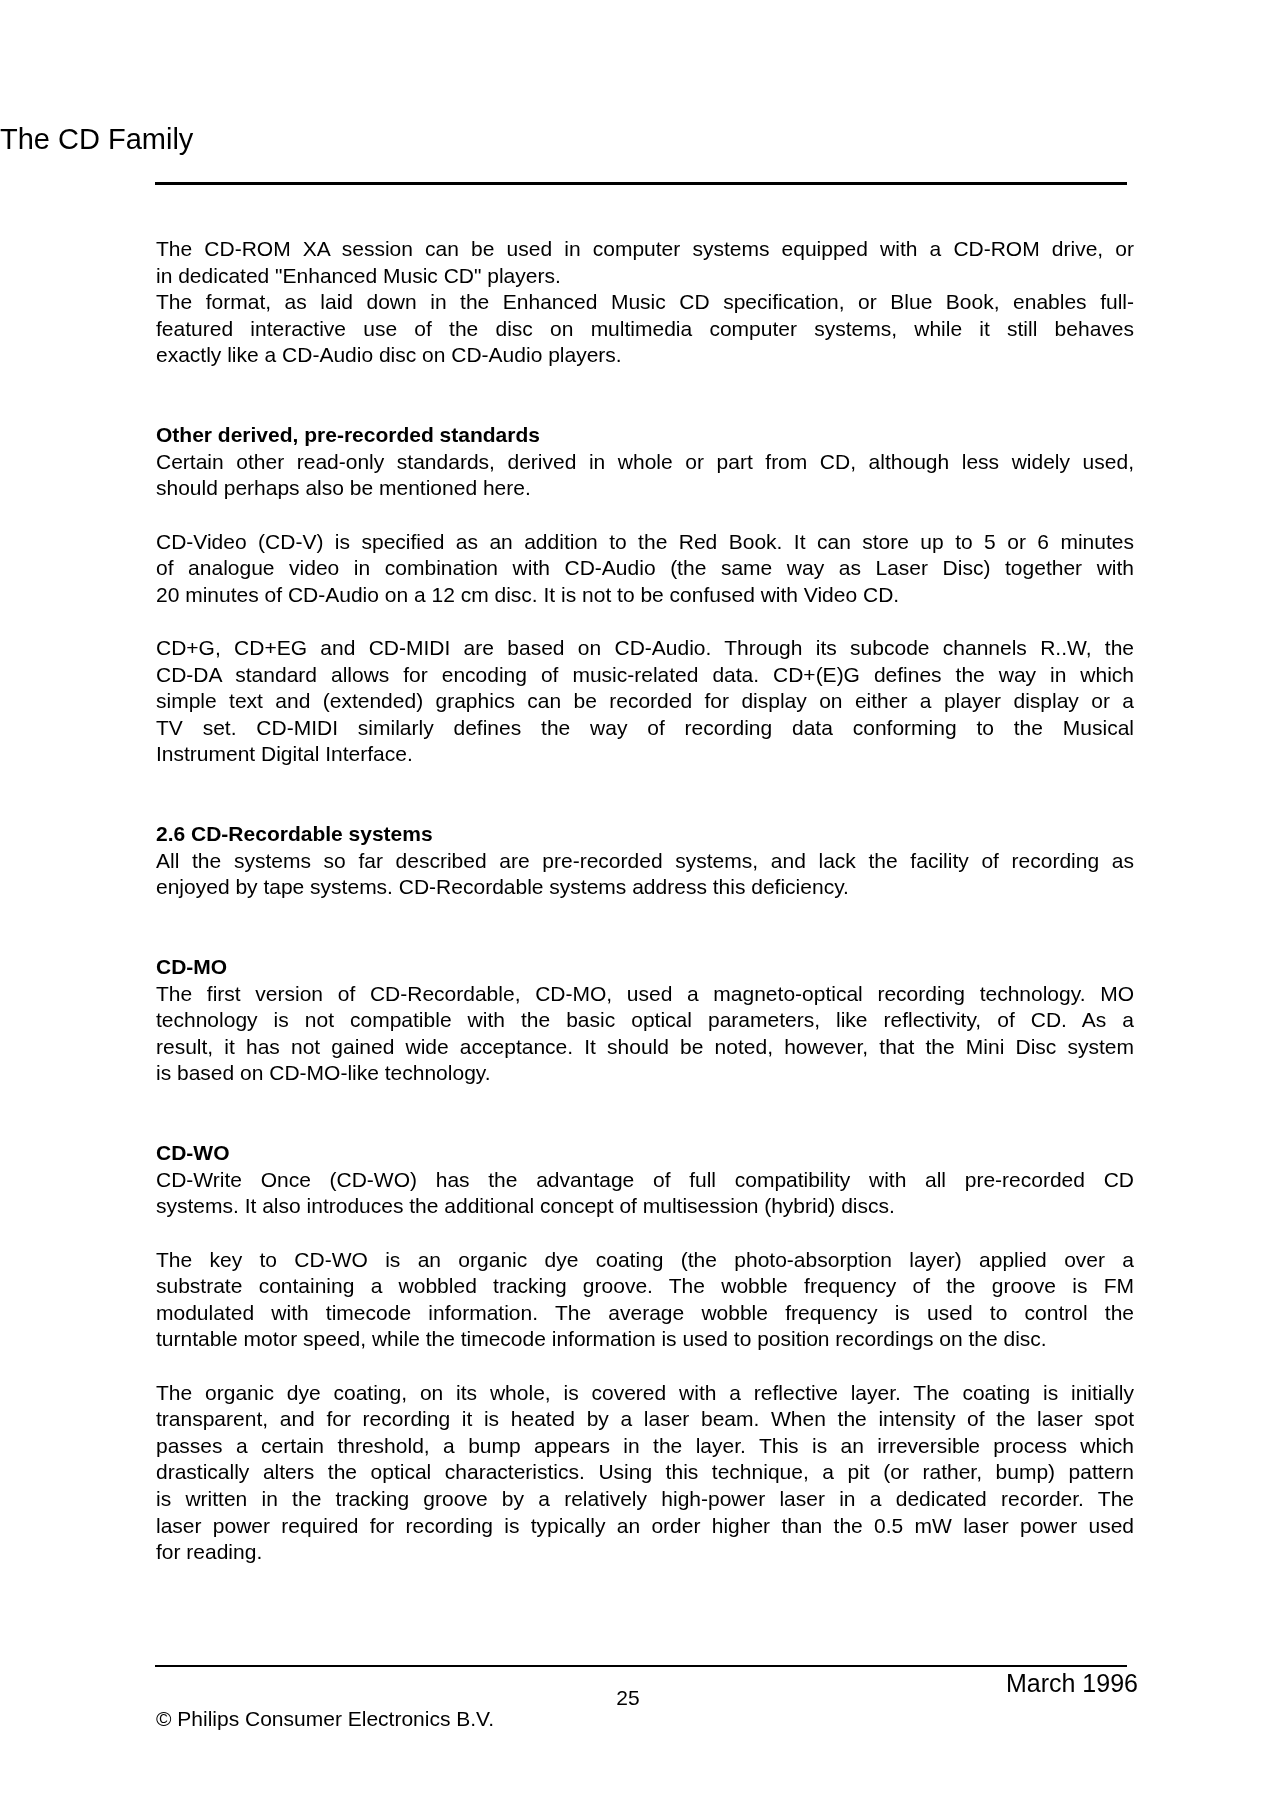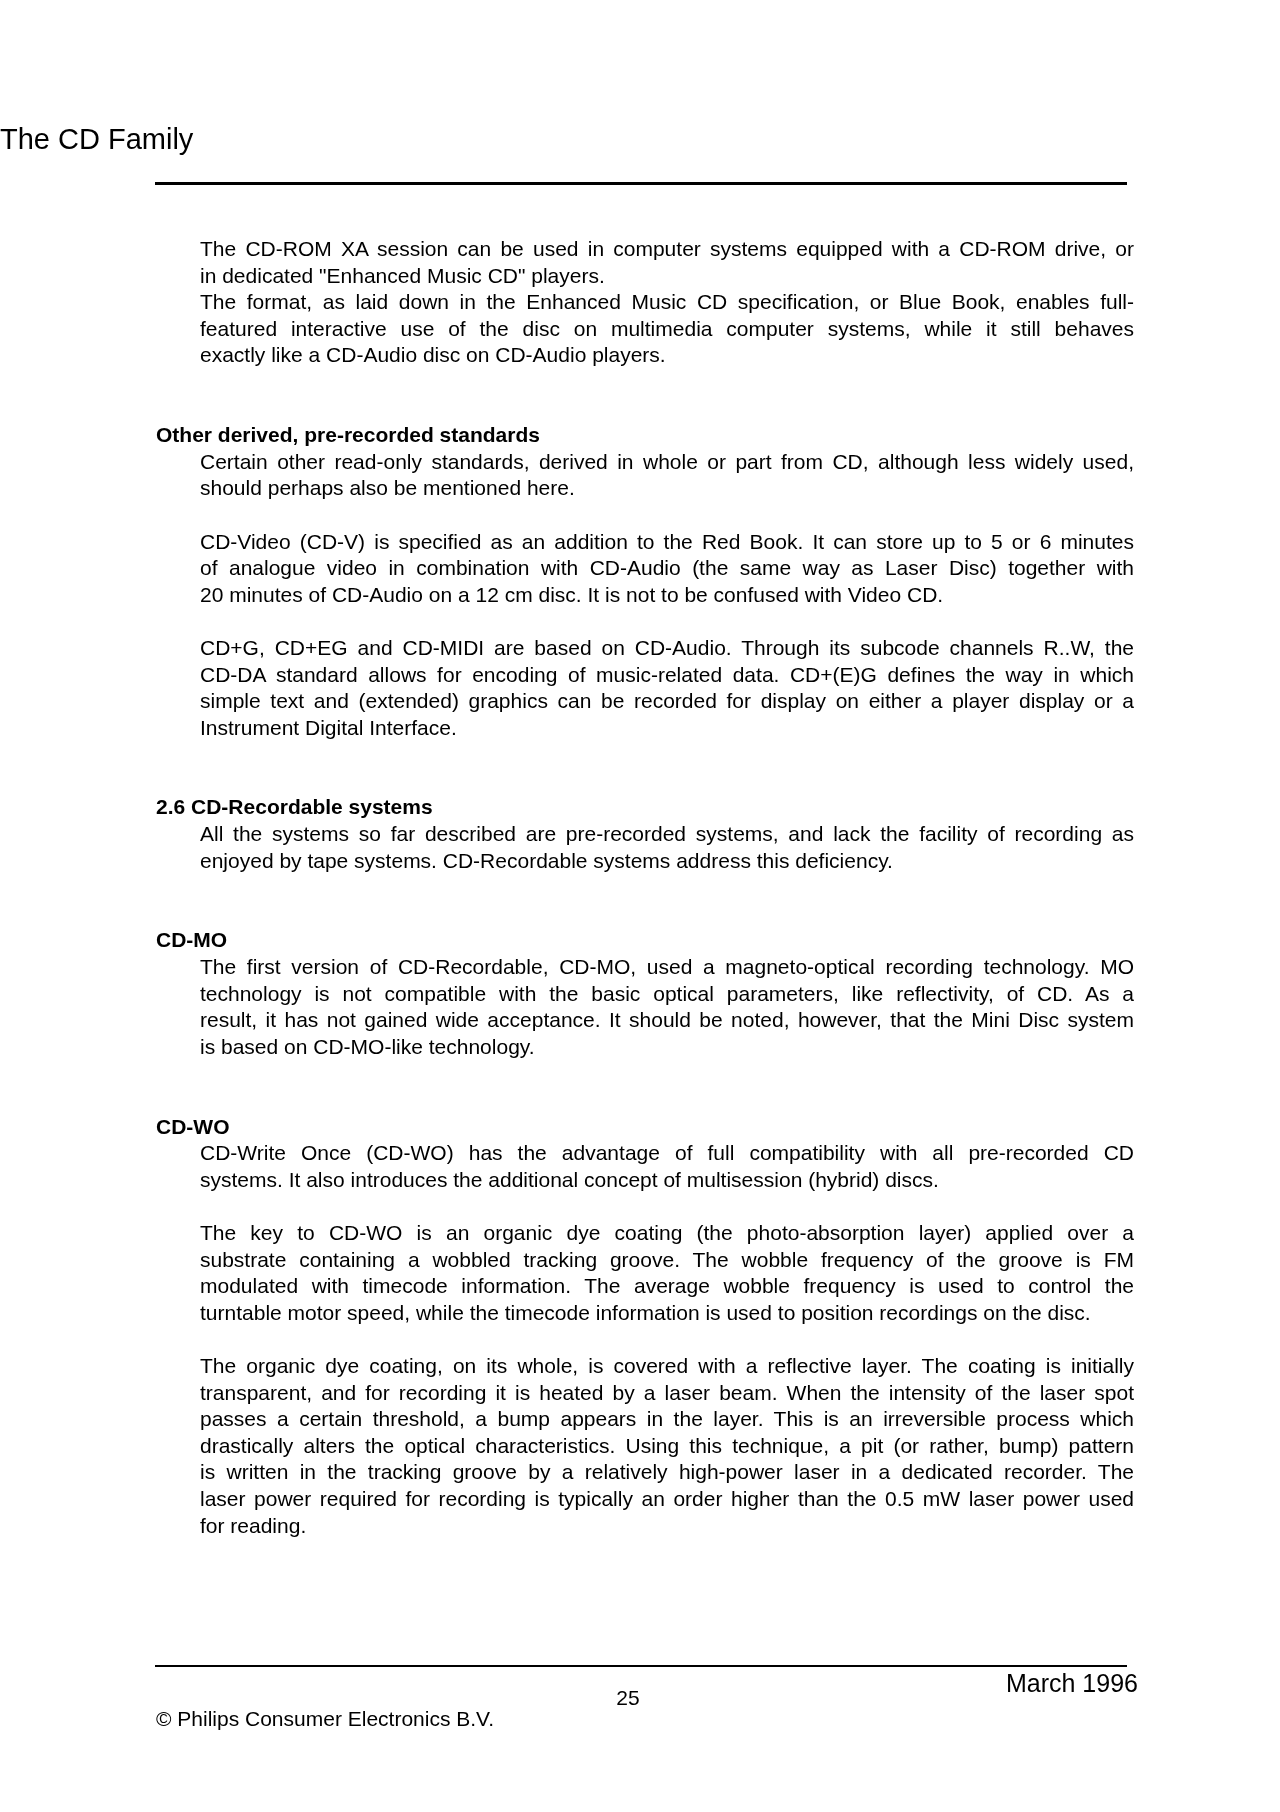--- a/index.html
+++ b/index.html
@@ -2,21 +2,21 @@
 <html><head>
 <meta charset="utf-8">
 <style>
   html, body { margin: 0; padding: 0; background: #ffffff; }
   body { width: 1280px; height: 1812px; position: relative; overflow: hidden; color: #000; font-family: "Liberation Sans", sans-serif; }
   .page-title { position: absolute; left: 0; width: 1280px; top: 122px; text-align: left; font-size: 29px; line-height: 34px; }
   .rule { position: absolute; left: 155px; width: 972px; height: 3px; background: #000; }
   .rule.top { top: 182px; }
   .rule.bottom { top: 1665px; height: 2px; }
   .content { position: absolute; left: 156px; top: 236px; width: 978px; font-size: 21px; line-height: 26.6px; }
-  .line { display: block; white-space: nowrap; text-align: justify; text-align-last: justify; height: 26.6px; overflow: visible; margin-left: 44px; }
+  .line { display: block; white-space: nowrap; text-align: justify; text-align-last: justify; height: 26.6px; overflow: visible; }
   .line.last { text-align-last: left; }
   .heading { display: block; font-weight: bold; height: 26.6px; }
   .blank { display: block; height: 26.6px; }
   .footer-left { position: absolute; left: 156px; top: 1670px; font-size: 21px; line-height: 26px; margin-top: 36px; }
   .footer-right { position: absolute; right: 142px; top: 1670px; font-size: 25px; line-height: 26px; }
   .page-number { position: absolute; left: 0; width: 1256px; text-align: center; top: 1685px; font-size: 21px; line-height: 26px; }
 </style>
 </head>
 <body>
 
@@ -47,20 +47,21 @@
     <div>
       <span class="line">CD-Video (CD-V) is specified as an addition to the Red Book.  It can store up to 5 or 6 minutes</span>
       <span class="line">of analogue video in combination with CD-Audio (the same way as Laser Disc) together with</span>
       <span class="line last">20 minutes of CD-Audio on a 12 cm disc.  It is not to be confused with Video CD.</span>
     </div>
     <span class="blank"></span>
     <div>
       <span class="line">CD+G, CD+EG and CD-MIDI are based on CD-Audio.  Through its subcode channels R..W, the</span>
       <span class="line">CD-DA standard allows for encoding of music-related data.  CD+(E)G defines the way in which</span>
       <span class="line">simple text and (extended) graphics can be recorded for display on either a player display or a</span>
+      <span class="line">TV set.  CD-MIDI similarly defines the way of recording data conforming to the Musical</span>
       <span class="line last">Instrument Digital Interface.</span>
     </div>
   </div>
   <span class="blank"></span>
   <span class="blank"></span>
 
   <div>
     <span class="heading">2.6  CD-Recordable systems</span>
     <div>
       <span class="line">All the systems so far described are pre-recorded systems, and lack the facility of recording as</span>

